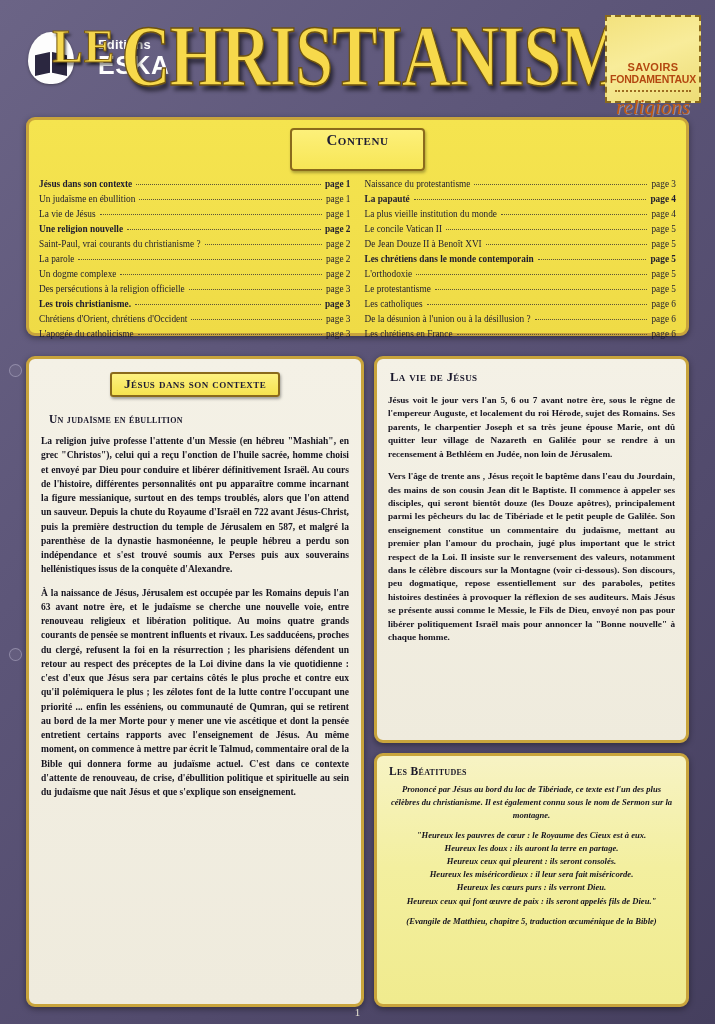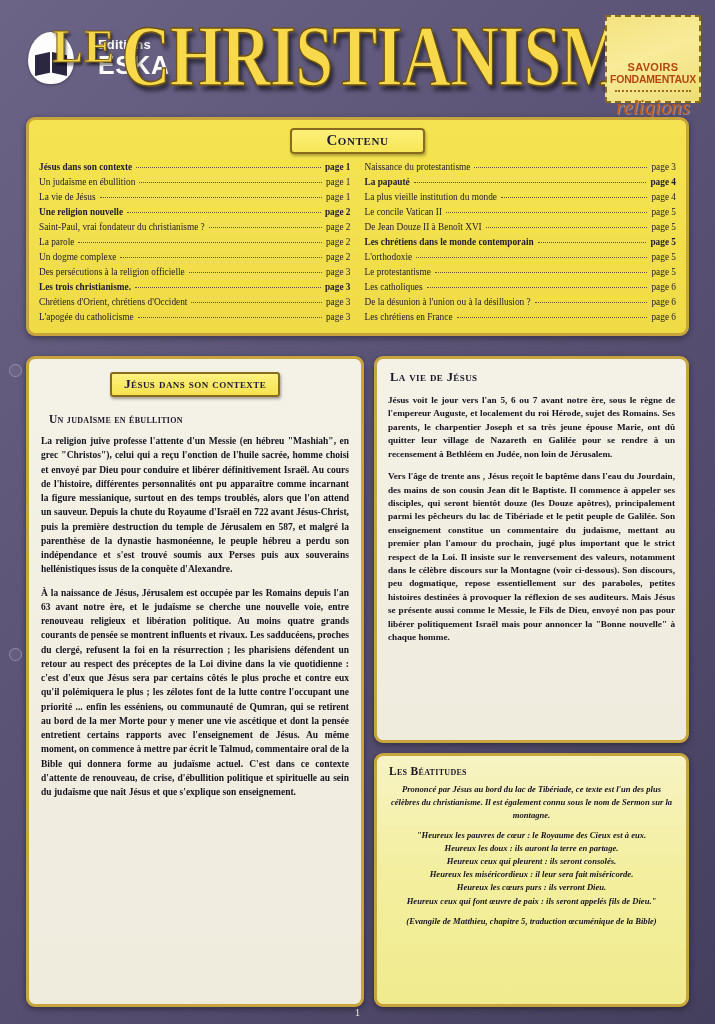--- a/index.html
+++ b/index.html
@@ -107,21 +107,21 @@
     background: linear-gradient(180deg, #f5e44f 0%, #f2e04c 50%, #efdb46 100%);
     padding: 8px 10px 6px 10px;
   }
   .contenu-title-wrap {
     display: flex; justify-content: center; margin-bottom: 6px;
   }
   .contenu-title {
     background: linear-gradient(180deg, #fdf07a 0%, #f7e656 100%);
     border: 2px solid #8a6a1c;
     border-radius: 4px;
-    padding: 2px 34px 3px 34px;
+    padding: 2px 34px 20px 34px;
     font-variant: small-caps;
     font-weight: bold;
     font-size: 15px;
     color: #1e1c33;
     letter-spacing: .6px;
     box-shadow: 1px 2px 3px rgba(0,0,0,.3);
   }
   .toc-cols { display: flex; gap: 14px; }
   .toc-col { flex: 1; }
   .toc-row {
@@ -277,21 +277,21 @@
           <span class="toc-label">La vie de Jésus</span>
           <span class="toc-dots"></span>
           <span class="toc-page">page 1</span>
         </div>
         <div class="toc-row bold">
           <span class="toc-label">Une religion nouvelle</span>
           <span class="toc-dots"></span>
           <span class="toc-page">page 2</span>
         </div>
         <div class="toc-row">
-          <span class="toc-label">Saint-Paul, vrai fondateur du christianisme ?</span>
+          <span class="toc-label">Saint-Paul, vrai courants du christianisme ?</span>
           <span class="toc-dots"></span>
           <span class="toc-page">page 2</span>
         </div>
         <div class="toc-row">
           <span class="toc-label">La parole</span>
           <span class="toc-dots"></span>
           <span class="toc-page">page 2</span>
         </div>
         <div class="toc-row">
           <span class="toc-label">Un dogme complexe</span>

